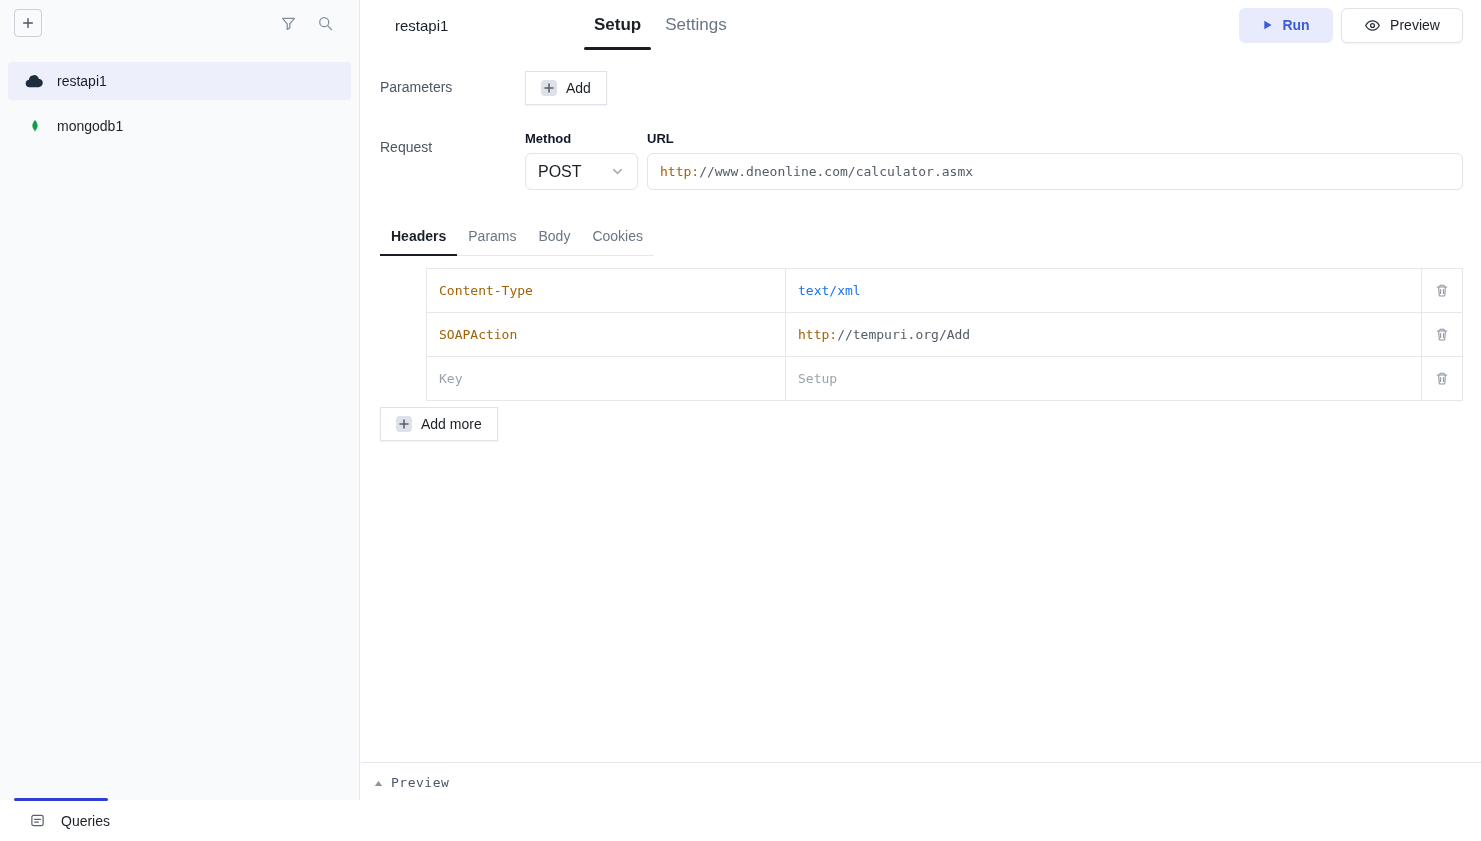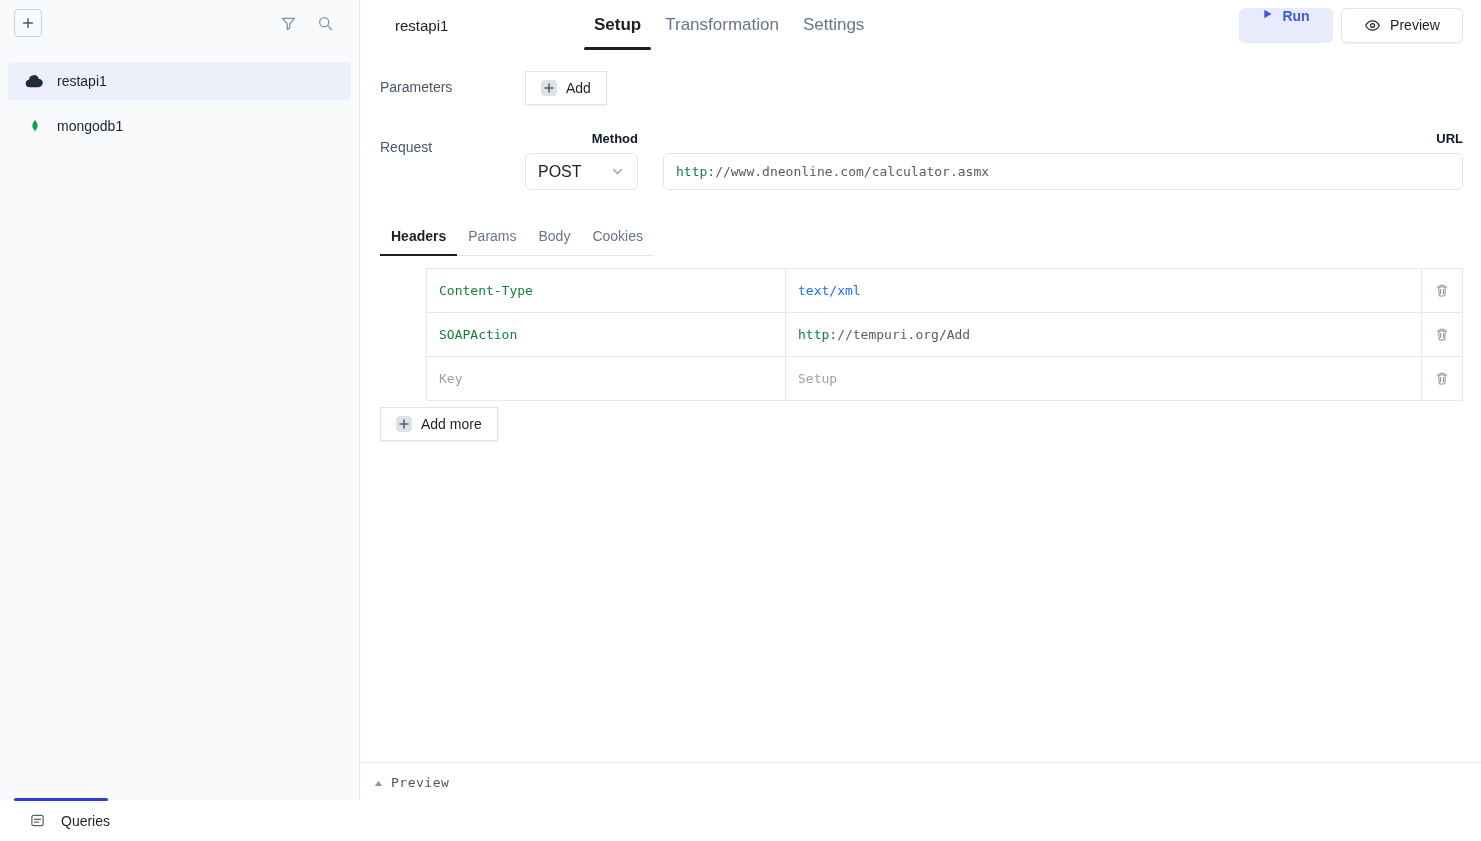--- a/index.html
+++ b/index.html
@@ -31,44 +31,44 @@
   
   .main { position:absolute; left:361px; top:0; right:0; bottom:0; display:flex; flex-direction:column; background:#fff; }
   .main-header { height:50px; flex:0 0 50px; position:relative; display:flex; align-items:center; padding:0 18px; }
   .doc-title { margin-left:16px; font-size:15px; font-weight:500; color:#1C2127; }
   .main-tabs { position:absolute; left:223px; top:0; height:100%; display:flex; gap:4px; }
   .main-tab { display:flex; align-items:center; padding:0 10px; font-size:17px; color:#6A7585; cursor:pointer; position:relative; }
   .main-tab.active { color:#1C2127; font-weight:600; }
   .main-tab.active::after { content:""; position:absolute; left:0; right:0; bottom:0; height:3px; background:#191E24; border-radius:2px; }
   .header-actions { margin-left:auto; display:flex; gap:8px; }
   .btn-run { width:94px; height:35px; border:none; border-radius:6px; background:#E8EBFB; color:#3C5BD7;
-             font-family:inherit; font-size:14px; font-weight:600; display:flex; justify-content:center; gap:9px; cursor:pointer; }
+             font-family:inherit; font-size:14px; font-weight:600; display:flex; align-items:center; justify-content:center; gap:9px; cursor:pointer; }
   .btn-preview { width:122px; height:35px; border:1px solid #E0E3E8; border-radius:6px; background:#fff;
                  box-shadow:0 1px 2px rgba(16,24,40,.06); font-family:inherit; font-size:14px; font-weight:500; color:#1C2127;
                  display:flex; align-items:center; justify-content:center; gap:9px; cursor:pointer; }
 
   
   .content { flex:1; padding:21px 18px 0 19px; overflow:hidden; }
   .form-row { display:flex; }
   .form-label { flex:0 0 145px; width:145px; font-size:14px; color:#4C5664; padding-top:8px; }
   .btn-chip { height:34px; padding:0 15px; border:1px solid #E0E3E8; border-radius:0; background:#fff;
               box-shadow:0 1px 2px rgba(16,24,40,.06); display:inline-flex; align-items:center; gap:9px;
               font-family:inherit; font-size:14px; color:#1C2127; cursor:pointer; }
   .plus-chip { width:16px; height:16px; border-radius:4px; background:#DEE2E8; display:flex; align-items:center; justify-content:center; }
   .request-row { margin-top:26px; }
-  .request-fields { display:flex; gap:25px; flex:1;text-align:right; }
+  .request-fields { display:flex; gap:9px; flex:1; }
   .field { display:flex; flex-direction:column; }
   .field-label { font-size:13px; font-weight:700; color:#101828; margin-bottom:7px; }
   .select { width:113px; height:37px; border:1px solid #E0E3E8; border-radius:6px; background:#fff;
             display:flex; align-items:center; justify-content:space-between; padding:0 12px; font-size:16px; font-weight:500; color:#1C2127; cursor:pointer; }
   .url-field { flex:1; }
   .input-box { height:37px; border:1px solid #E0E3E8; border-radius:6px; background:#fff;
                display:flex; align-items:center; padding:0 12px; font-family:"DejaVu Sans Mono", monospace; font-size:13px; cursor:text; }
 
-  .tok-green { color:#15803d; }
+  .tok-green { color:#a16207; }
   .tok-blue  { color:#1A73E8; }
   .tok-gray  { color:#545C66; }
   .tok-placeholder { color:#9AA3AF; font-family:"DejaVu Sans Mono", monospace; }
 
   
   .subtabs { margin-top:32px; display:inline-flex; border-bottom:1px solid #E6E8EB; }
   .subtab { padding:6px 11px 11px; font-size:14px; color:#6A7585; cursor:pointer; position:relative; }
   .subtab.active { color:#1C2127; font-weight:600; }
   .subtab.active::after { content:""; position:absolute; left:0; right:0; bottom:-1px; height:2px; background:#191E24; }
 
@@ -148,21 +148,20 @@
       <span class="queries-label">Queries</span>
     </div>
   </div>
 
   <main class="main">
 
     <header class="main-header">
       <h1 class="doc-title">restapi1</h1>
       <nav class="main-tabs">
         <div class="main-tab active">Setup</div>
-        <div class="main-tab">Transformation</div>
         <div class="main-tab">Settings</div>
       </nav>
       <div class="header-actions">
         <button class="btn-run">
           <svg width="11" height="12" viewBox="0 0 12 12">
             <path d="M2.5 1.4l8 4.6-8 4.6z" fill="#3C5BD7"></path>
           </svg>
           <span>Run</span>
         </button>
         <button class="btn-preview">

